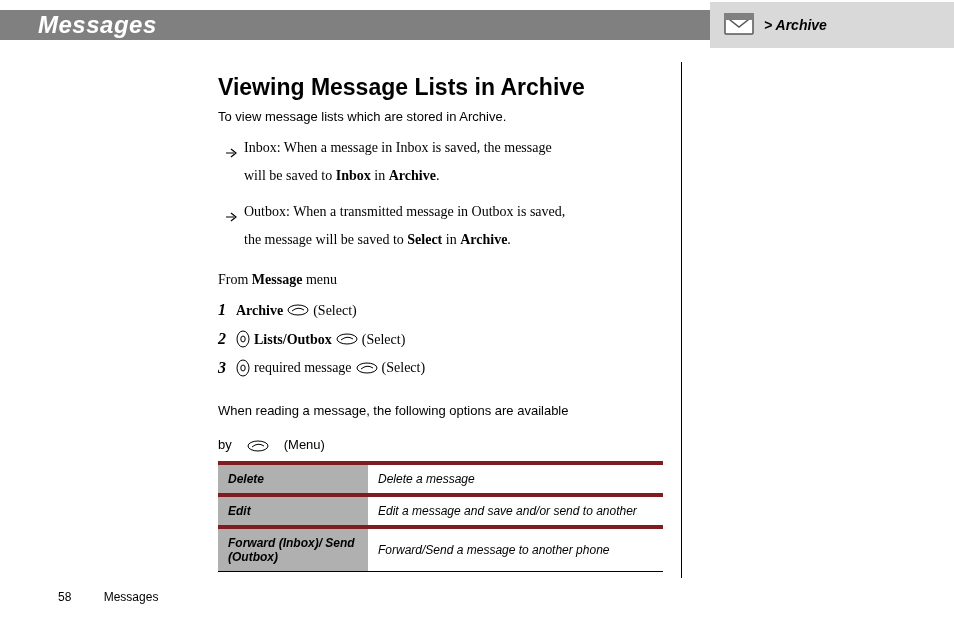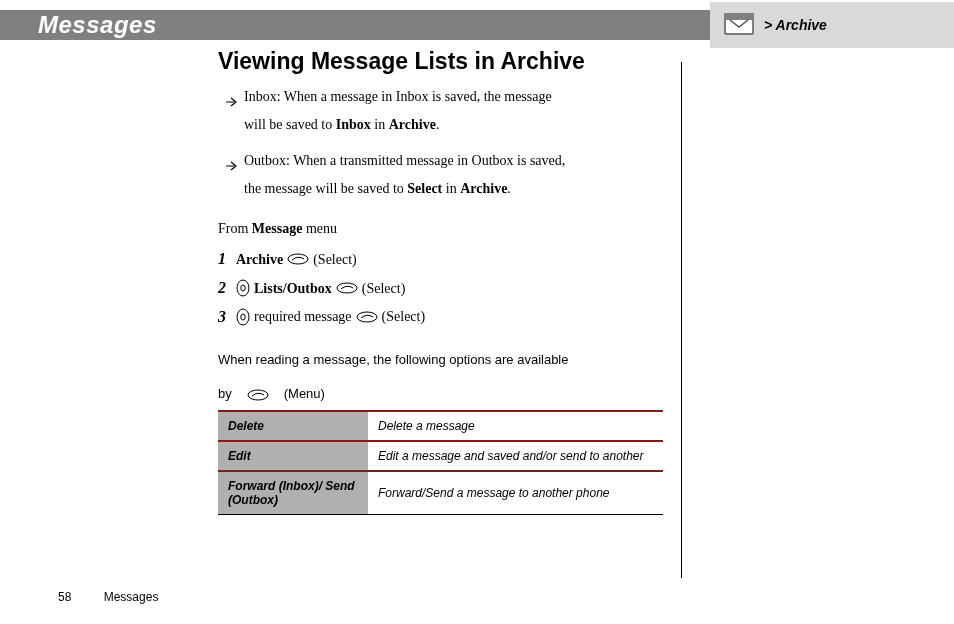--- a/index.html
+++ b/index.html
@@ -39,21 +39,21 @@
   .mail-icon{margin-left:14px;flex:none}
   .crumb{
     font-family:Arial,Helvetica,sans-serif;
     font-weight:bold;font-style:italic;
     font-size:14px;color:#000;
     margin-left:10px;
   }
   
   .main{
     position:absolute;
-    left:218px;top:48px;
+    left:218px;top:74px;
     width:454px;
   }
   .rule{
     position:absolute;
     left:681px;top:62px;
     width:0;height:516px;
     border-right:1px solid #000;
   }
   h1{
     font-family:Arial,Helvetica,sans-serif;
@@ -96,21 +96,21 @@
     font-size:13px;line-height:1.45;
     margin:0 0 6px 0;
     display:flex;flex-wrap:wrap;align-items:center;gap:15px;
   }
   
   table.opts{
     width:445px;border-collapse:collapse;
     font-family:Verdana,Geneva,sans-serif;
   }
   table.opts td{
-    border-top:2px solid #7f1d1d;border-bottom:1px solid #000;
+    border-top:4px solid #7f1d1d;border-bottom:1px solid #000;
     padding:7px 10px;font-size:12px;font-style:italic;
     vertical-align:middle;
   }
   table.opts td.k{
     width:130px;background:#b0b0b0;font-weight:bold;
   }
   
   .footer{
     position:absolute;left:58px;bottom:20px;
     font-family:"Century Gothic",Verdana,sans-serif;
@@ -135,20 +135,21 @@
       </svg>
     </span>
     <span class="crumb">&gt; Archive</span>
   </div>
 </div>
 
 <div class="rule"></div>
 
 <div class="main">
   <h1>Viewing Message Lists in Archive</h1>
+  <p class="intro">To view message lists which are stored in Archive.</p>
 
   <ul class="bullets">
     <li>
       <span class="arrow">
         <svg width="12" height="10" viewBox="0 0 12 10">
             <path d="M0 5 L8 5 M5 1 L10 5 L5 9" stroke="#000" stroke-width="1.2" fill="none"></path>
           </svg>
       </span>
       <span>Inbox: When a message in Inbox is saved, the message</span><br>
       <span>will be saved to </span><b>Inbox</b><span> in </span><b>Archive</b>.
@@ -229,21 +230,21 @@
   </p>
 
   <table class="opts">
     <tbody>
       <tr>
         <td class="k">Delete</td>
         <td>Delete a message</td>
       </tr>
       <tr>
         <td class="k">Edit</td>
-        <td>Edit a message and saved and/or send to another</td>
+        <td>Edit a message and save and/or send to another</td>
       </tr>
       <tr>
         <td class="k">Forward (Inbox)/ Send (Outbox)</td>
         <td>Forward/Send a message to another phone</td>
       </tr>
     </tbody>
   </table>
 </div>
 
 <div class="footer">

